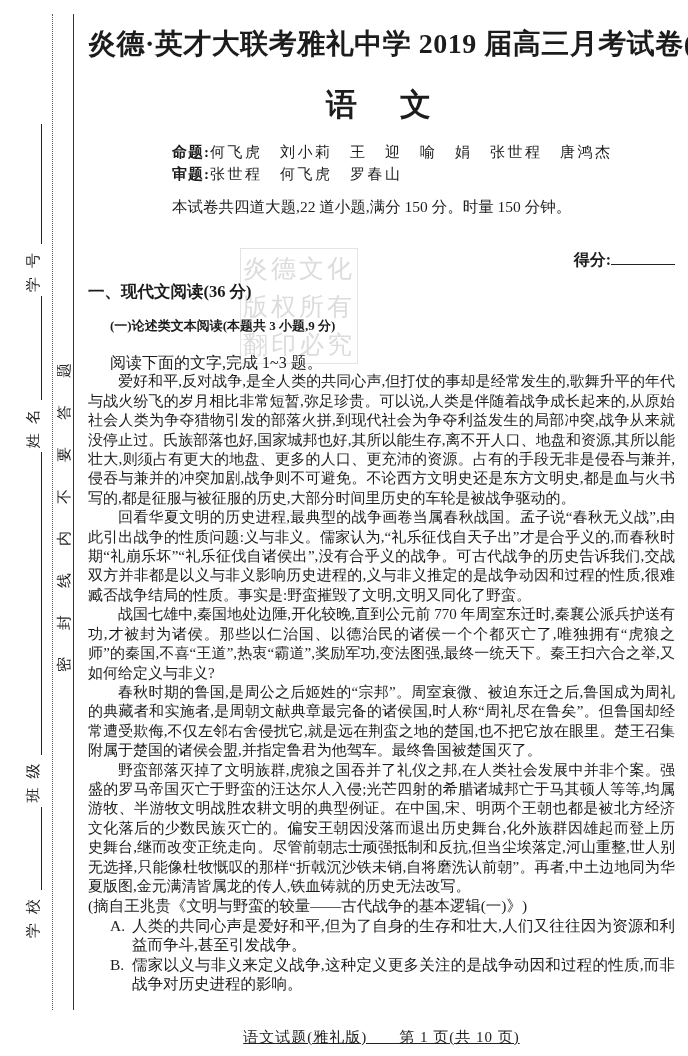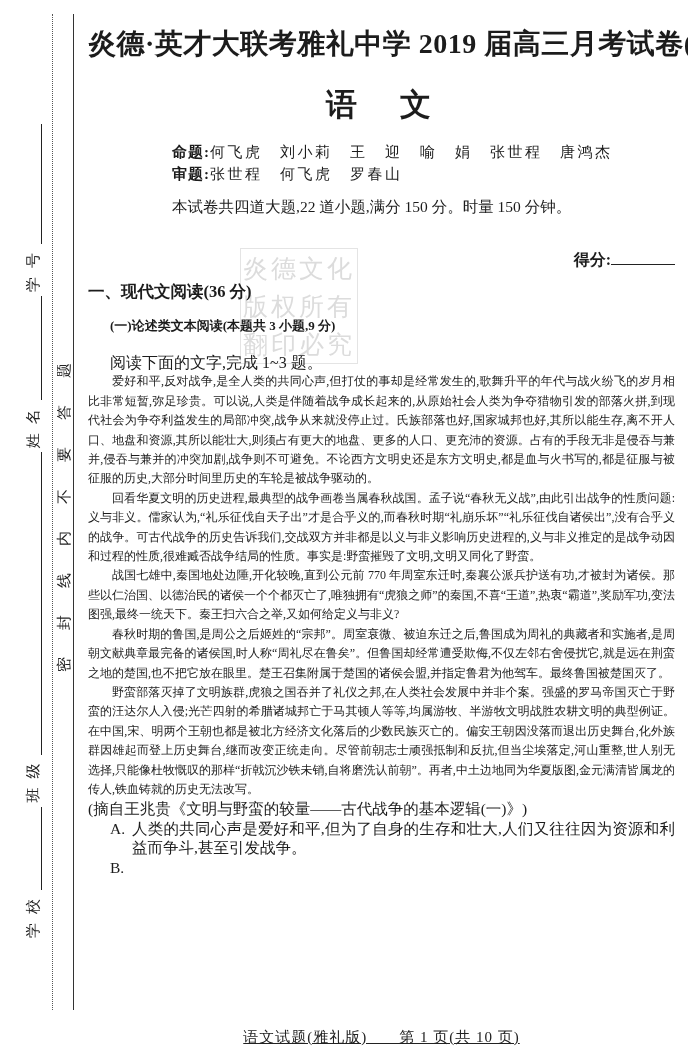--- a/index.html
+++ b/index.html
@@ -40,21 +40,21 @@
   .subject-title { margin-top:21px; text-align:center; font-size:31px; font-weight:bold; letter-spacing:6px; }
   .meta { margin-top:15px; padding-left:84px; font-size:15px; line-height:22px; }
   .meta-label { font-weight:bold; letter-spacing:1px; }
   .meta-names { letter-spacing:2.5px; }
   .exam-info { margin-top:12px; padding-left:84px; font-size:15.5px; }
   .score-row { margin-top:32px; text-align:right; font-size:16px; font-weight:bold; height:22px; }
   .score-line { display:inline-block; width:64px; height:15px; border-bottom:1.5px solid #222; }
   .sec-heading { margin-top:9px; font-size:16.5px; font-weight:bold; }
   .sub-heading { padding-left:22px; margin-top:14px; font-size:13px; font-weight:bold; }
   .instruction { padding-left:22px; margin-top:18px; font-size:16px; line-height:19.4px; }
-  .para { text-indent:2em; text-align:justify; font-size:12px; line-height:19.4px; }
+  .para { text-indent:2em; text-align:justify; font-size:15px; line-height:19.4px; }
   .attribution { font-size:15.5px; line-height:19.4px; }
   .q-stem { font-size:15.5px; line-height:19.4px; }
   .option { position:relative; padding-left:44px; text-align:justify; font-size:15.5px; line-height:19.4px; }
   .opt-label { position:absolute; left:22px; top:0; }
   .footer {
     position:absolute; left:88px; top:1028px; width:587px; z-index:1;
     text-align:center; font-size:15px; letter-spacing:1px; color:#222;text-decoration:underline;
   }
 </style>
 </head>
@@ -114,20 +114,20 @@
     <p class="para">春秋时期的鲁国,是周公之后姬姓的“宗邦”。周室衰微、被迫东迁之后,鲁国成为周礼的典藏者和实施者,是周朝文献典章最完备的诸侯国,时人称“周礼尽在鲁矣”。但鲁国却经常遭受欺侮,不仅左邻右舍侵扰它,就是远在荆蛮之地的楚国,也不把它放在眼里。楚王召集附属于楚国的诸侯会盟,并指定鲁君为他驾车。最终鲁国被楚国灭了。</p>
     <p class="para">野蛮部落灭掉了文明族群,虎狼之国吞并了礼仪之邦,在人类社会发展中并非个案。强盛的罗马帝国灭亡于野蛮的汪达尔人入侵;光芒四射的希腊诸城邦亡于马其顿人等等,均属游牧、半游牧文明战胜农耕文明的典型例证。在中国,宋、明两个王朝也都是被北方经济文化落后的少数民族灭亡的。偏安王朝因没落而退出历史舞台,化外族群因雄起而登上历史舞台,继而改变正统走向。尽管前朝志士顽强抵制和反抗,但当尘埃落定,河山重整,世人别无选择,只能像杜牧慨叹的那样“折戟沉沙铁未销,自将磨洗认前朝”。再者,中土边地同为华夏版图,金元满清皆属龙的传人,铁血铸就的历史无法改写。</p>
 
     <div class="attribution">(摘自王兆贵《文明与野蛮的较量——古代战争的基本逻辑(一)》)</div>
 
 
     <div class="option">
       <span class="opt-label">A.</span><span>人类的共同心声是爱好和平,但为了自身的生存和壮大,人们又往往因为资源和利益而争斗,甚至引发战争。</span>
     </div>
     <div class="option">
-      <span class="opt-label">B.</span>
+      <span class="opt-label">B.</span><span>儒家以义与非义来定义战争,这种定义更多关注的是战争动因和过程的性质,而非战争对历史进程的影响。</span>
     </div>
 
   </div>
 
   <div class="footer">语文试题(雅礼版)　　第 1 页(共 10 页)</div>
 
 </div>
 
 </body></html>

